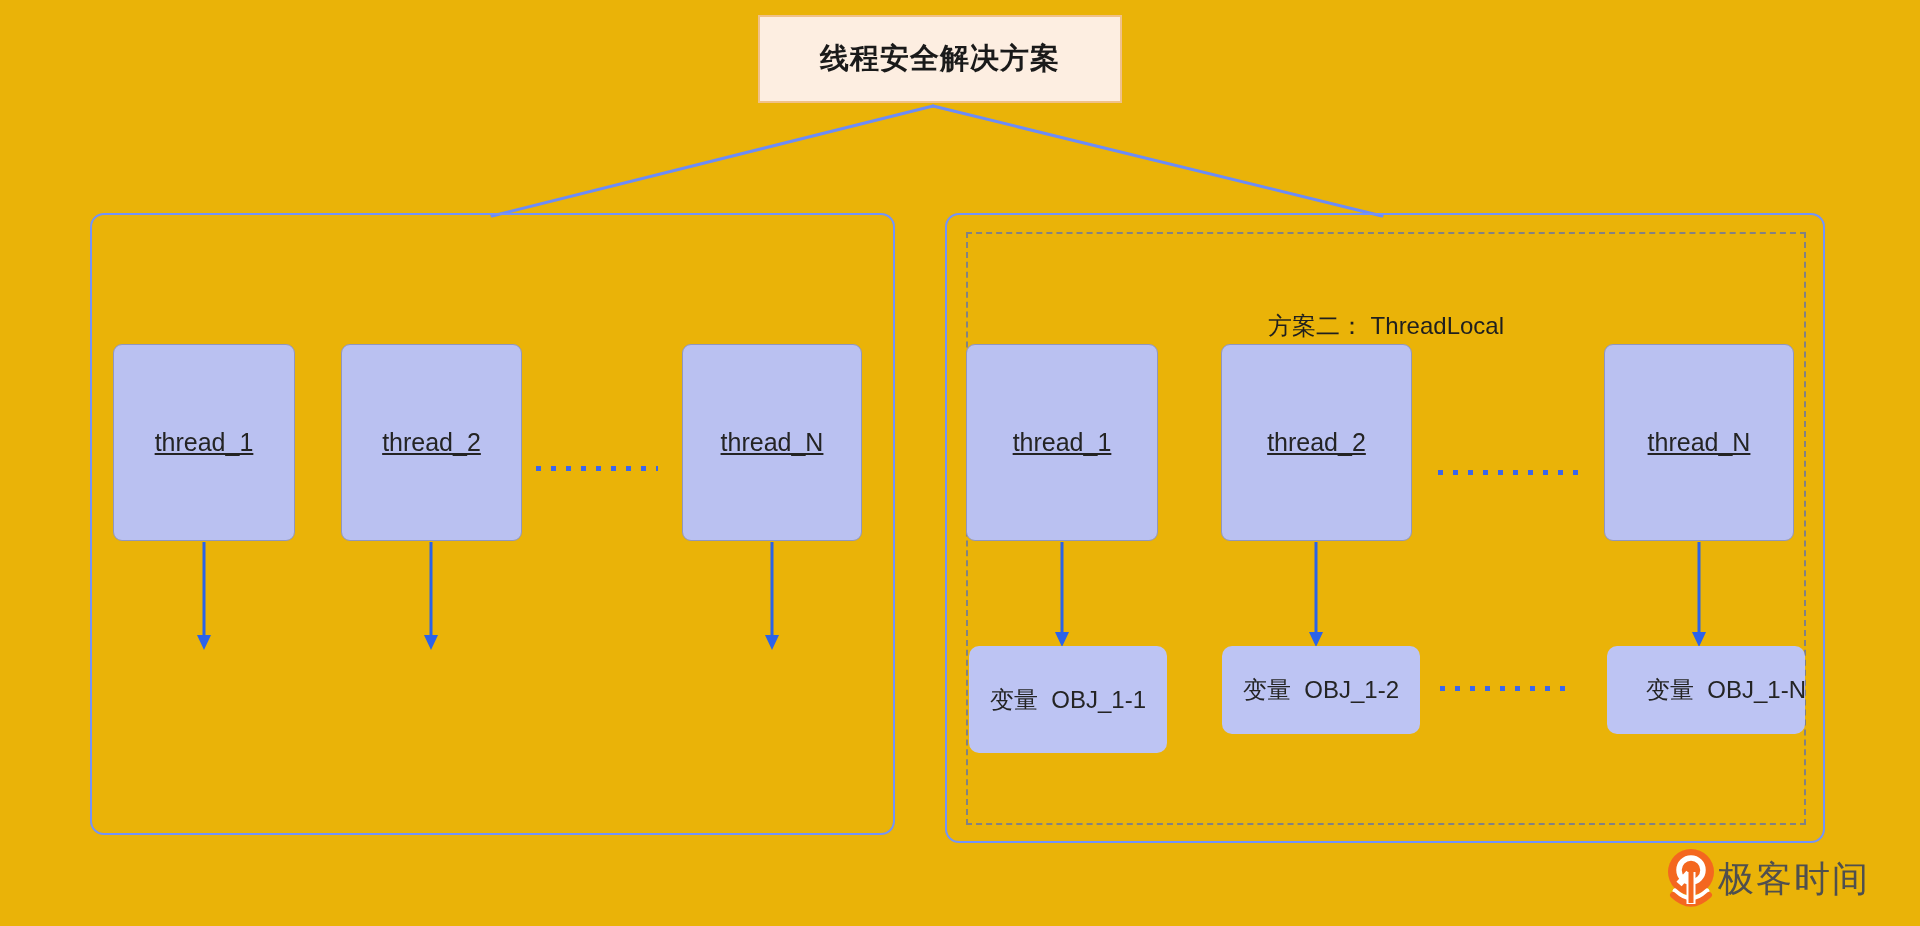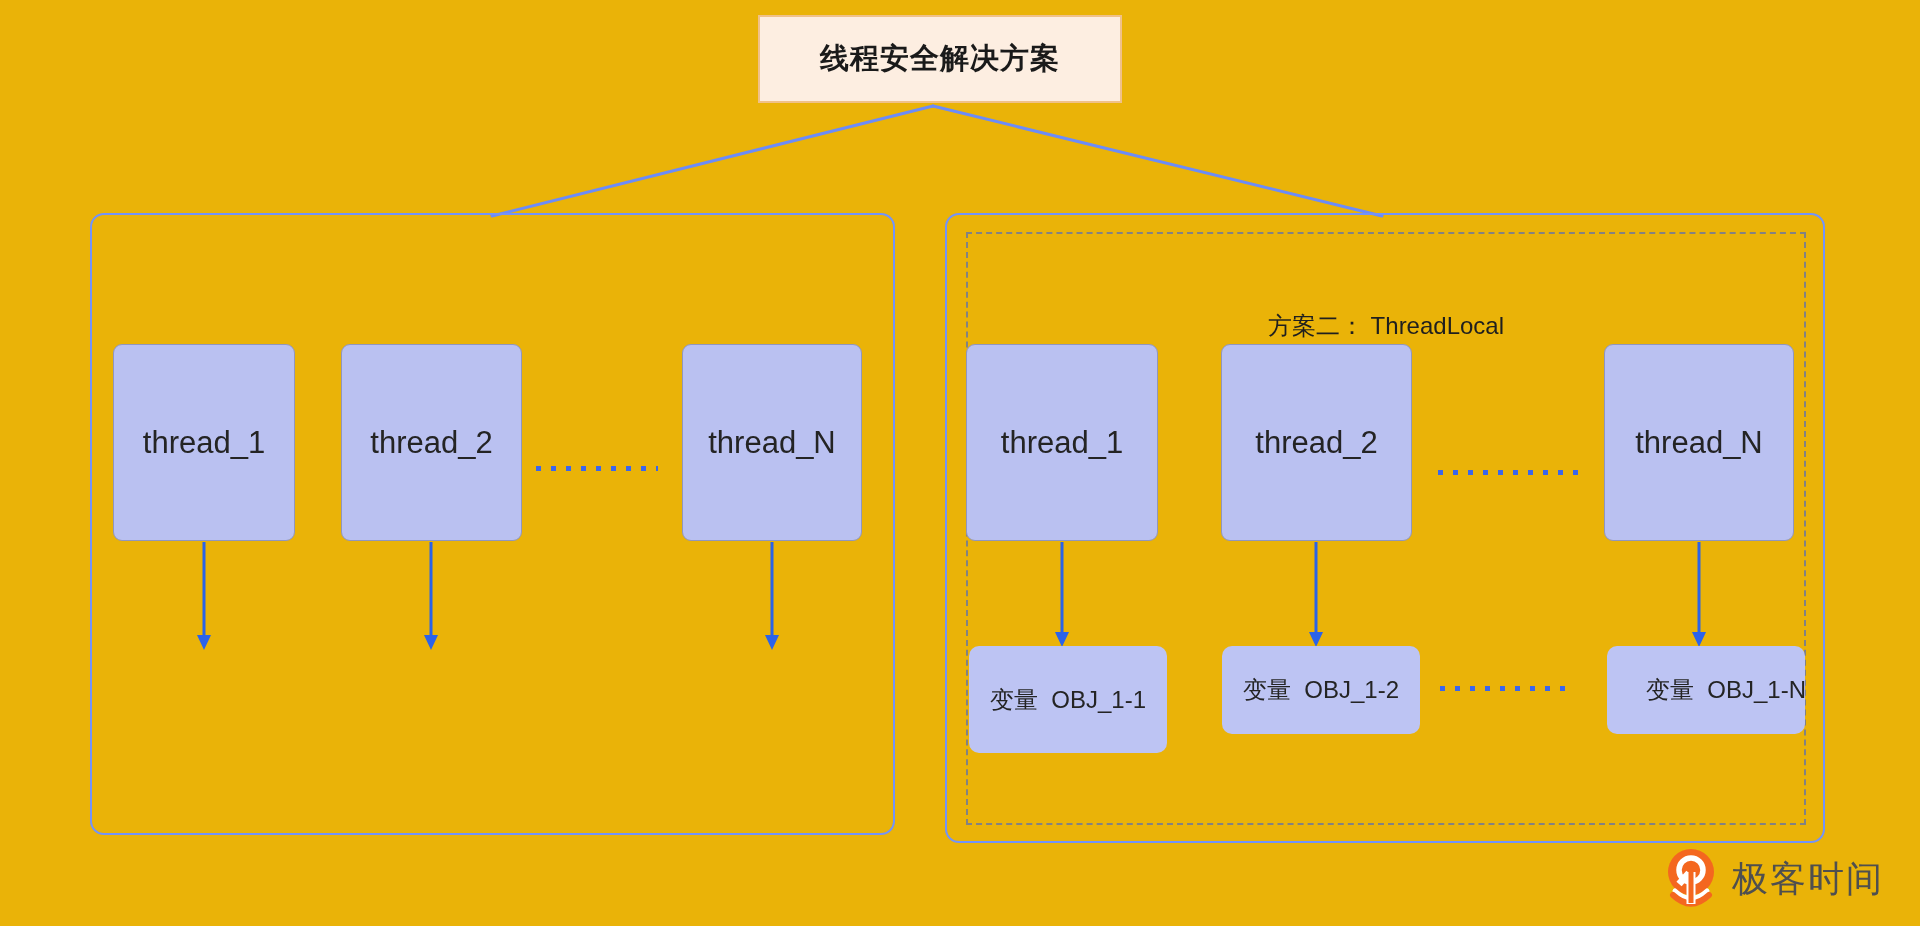--- a/index.html
+++ b/index.html
@@ -41,37 +41,37 @@
   }
   .panel-title.left  { left:90px;  top:266px; width:805px; }
   .panel-title.right { left:966px; top:270px; width:840px;margin-top:40px; }
 
   .node {
     position:absolute; box-sizing:border-box;
     background:var(--node-fill,#bac1f1);
     border:1.5px solid var(--node-border,#9096be);
     border-radius:9px;
     display:flex; align-items:center; justify-content:center;
-    font-size:31px; color:#242424; white-space:pre;
+    font-size:25px; color:#242424; white-space:pre;text-decoration:underline;
   }
   .bar {
     position:absolute; box-sizing:border-box;
     background:var(--bar-fill,#bdc4f3);
     border:none; border-radius:10px;
     display:flex; align-items:center; justify-content:center;
     font-size:24px; color:#242424; white-space:pre;
   }
   .dots {
     position:absolute; height:5px;
     background:repeating-linear-gradient(90deg, var(--dot,#3a66ec) 0 5px, transparent 5px 15px);
   }
 
   .brand {
     position:absolute; left:1666px; top:846px; height:66px;
-    display:flex; align-items:center; gap:16px;
+    display:flex; align-items:center; gap:2px;
   }
   .brand-text { font-size:36px; color:var(--logo-text,#4f4f4f); letter-spacing:2px; white-space:pre; }
 </style>
 </head>
 <body>
 
 <div class="canvas">
 
   <svg class="overlay" viewBox="0 0 1920 926">
 

